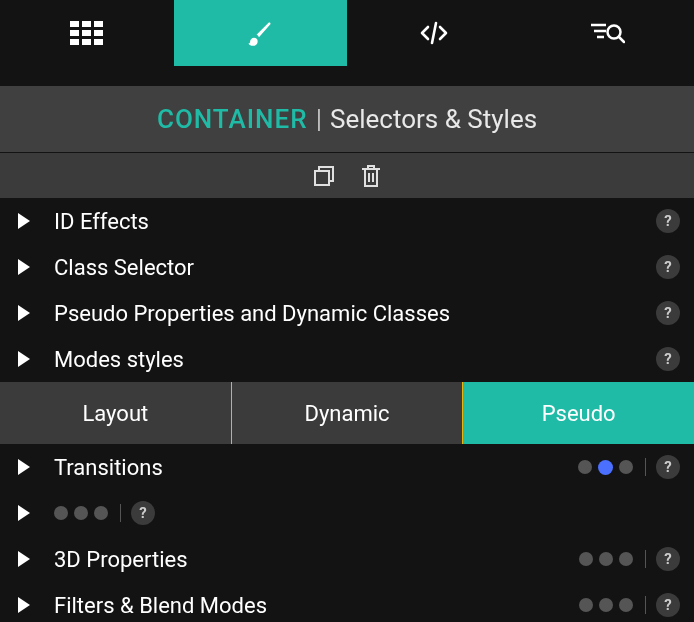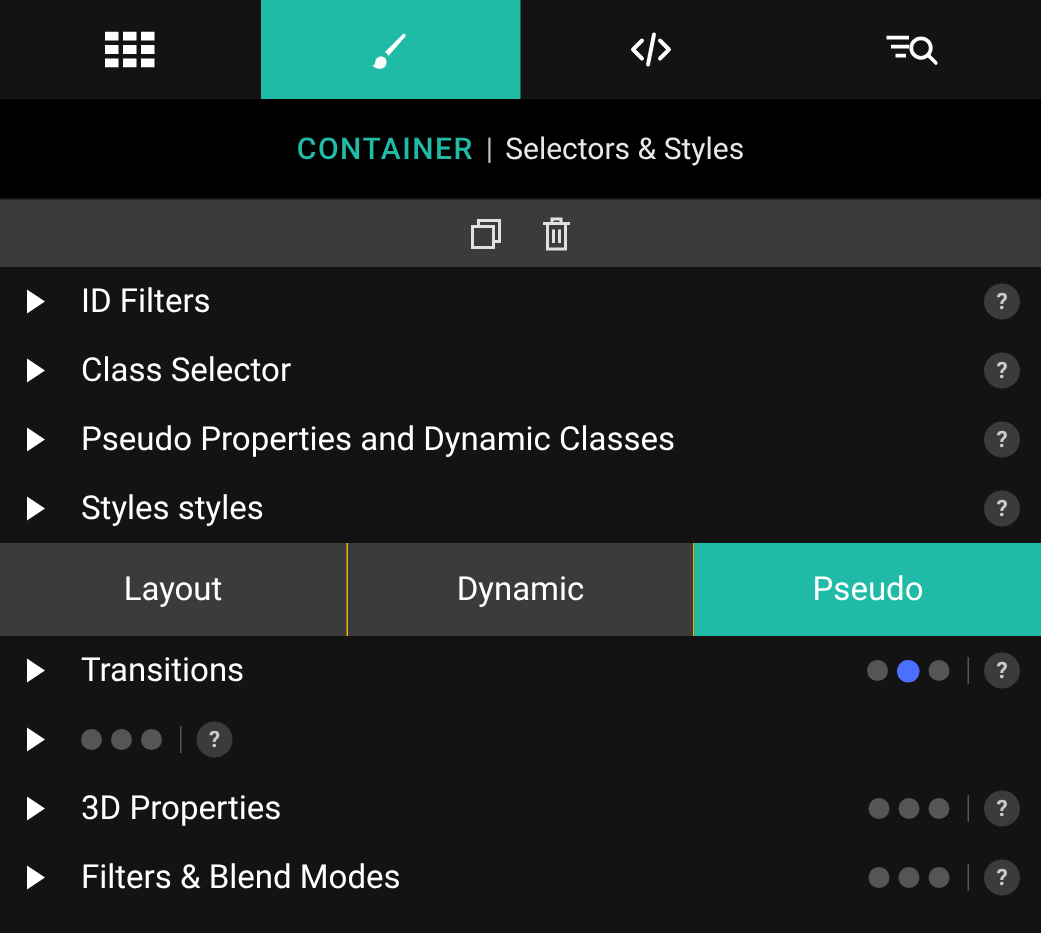--- a/index.html
+++ b/index.html
@@ -21,25 +21,26 @@
       display: flex;
       align-items: center;
       justify-content: center;
       cursor: pointer;
     }
     .top-tab.active {
       background: #1fbba6;
     }
     .breadcrumb {
       height: 66px;
-      background: #000000;
-      display: flex;
-      align-items: center;
-      justify-content: center;
-      font-size: 20px;
+      background: #404040;
+      display: flex;
+      align-items: center;
+      justify-content: center;
+      font-size: 26px;
+      margin-top: 20px;
     }
     .breadcrumb .element-name {
       color: #1fbba6;
       font-weight: 500;
       letter-spacing: 1px;
     }
     .breadcrumb .sep {
       color: #bdbdbd;
       margin: 0 8px;
     }
@@ -199,36 +200,36 @@
       <line x1="9" y1="9" x2="9" y2="18"></line>
       <line x1="13" y1="9" x2="13" y2="18"></line>
       <path d="M8 5 L8 2 L14 2 L14 5"></path>
     </svg>
   </div>
 </div>
 
 <div>
   <div class="section-row">
     <div class="triangle"></div>
-    <div class="section-label">ID Filters</div>
+    <div class="section-label">ID Effects</div>
     <div class="help">?</div>
   </div>
   <div class="section-row">
     <div class="triangle"></div>
     <div class="section-label">Class Selector</div>
     <div class="help">?</div>
   </div>
   <div class="section-row">
     <div class="triangle"></div>
     <div class="section-label">Pseudo Properties and Dynamic Classes</div>
     <div class="help">?</div>
   </div>
   <div class="section-row">
     <div class="triangle"></div>
-    <div class="section-label">Styles styles</div>
+    <div class="section-label">Modes styles</div>
     <div class="help">?</div>
   </div>
 </div>
 
 <div class="subtabs">
   <div class="subtab">Layout</div>
   <div class="subtab">Dynamic</div>
   <div class="subtab active">Pseudo</div>
 </div>
 

